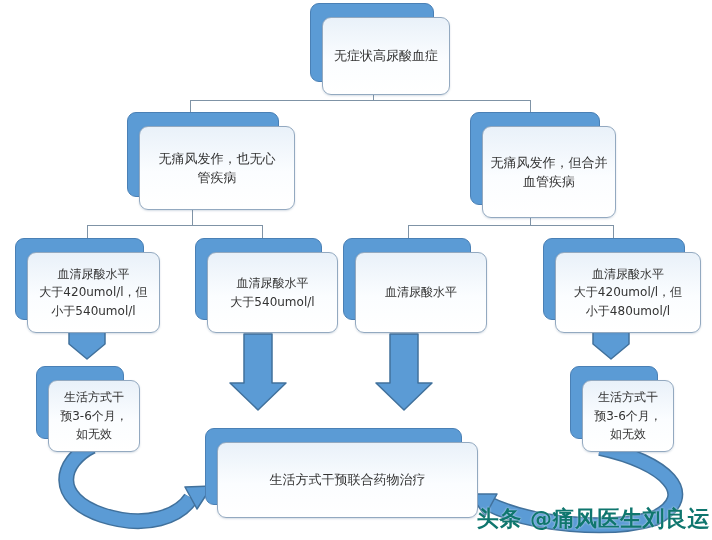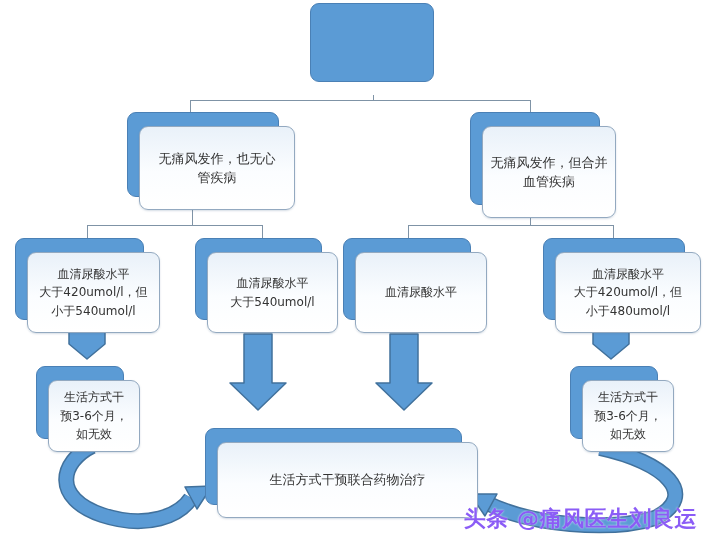--- a/index.html
+++ b/index.html
@@ -20,22 +20,22 @@
     border:1px solid #93a9c0; border-radius:9px;
     display:flex; flex-direction:column; align-items:center; justify-content:center;
     text-align:center; color:#333333;
     box-shadow:0 1px 2px rgba(90,120,150,0.25);
   }
   .fs13 .front { font-size:13px; line-height:1.5; }
   .fs12 .front { font-size:12px; line-height:1.55; }
   .cline { position:absolute; background:#7f93a6; z-index:1; }
   .svg-arrow { position:absolute; z-index:2; }
   .watermark {
-    position:absolute; top:504px; right:15px; z-index:30;
-    font-size:22px; font-weight:700; color:#8b5cf6; letter-spacing:0.5px;
+    position:absolute; top:504px; right:2px; z-index:30;
+    font-size:22px; font-weight:700; color:#0f766e; letter-spacing:0.5px;
     text-shadow:0 0 2px rgba(255,255,255,0.8);
   }
 </style>
 </head>
 <body>
 
 <div class="canvas">
 
   <div class="cline" style="left:373px;top:95px;width:1px;height:6px"></div>
   <div class="cline" style="left:190px;top:100px;width:341px;height:1px"></div>
@@ -73,20 +73,23 @@
   </svg>
 
   <svg class="svg-arrow" style="left:455px;top:440px" width="257" height="100" viewBox="0 0 257 100">
     <path d="M 145,8 C 210,22 245,55 200,78 C 155,92 75,85 32,63" fill="none" stroke="#41719c" stroke-width="16"></path>
     <path d="M 145,8 C 210,22 245,55 200,78 C 155,92 75,85 32,63" fill="none" stroke="#5b9bd5" stroke-width="13"></path>
     <polygon points="15,54 42,54 30,76" fill="#5b9bd5" stroke="#41719c" stroke-width="1.5" stroke-linejoin="round"></polygon>
   </svg>
 
   <div class="node fs13" style="left:310px;top:3px;width:140px;height:92px">
     <div class="back"></div>
+    <div class="front">
+      <div>无症状高尿酸血症</div>
+    </div>
   </div>
 
   <div class="node fs13" style="left:127px;top:112px;width:168px;height:98px">
     <div class="back"></div>
     <div class="front">
       <div>无痛风发作，也无心</div>
       <div>管疾病</div>
     </div>
   </div>
 

